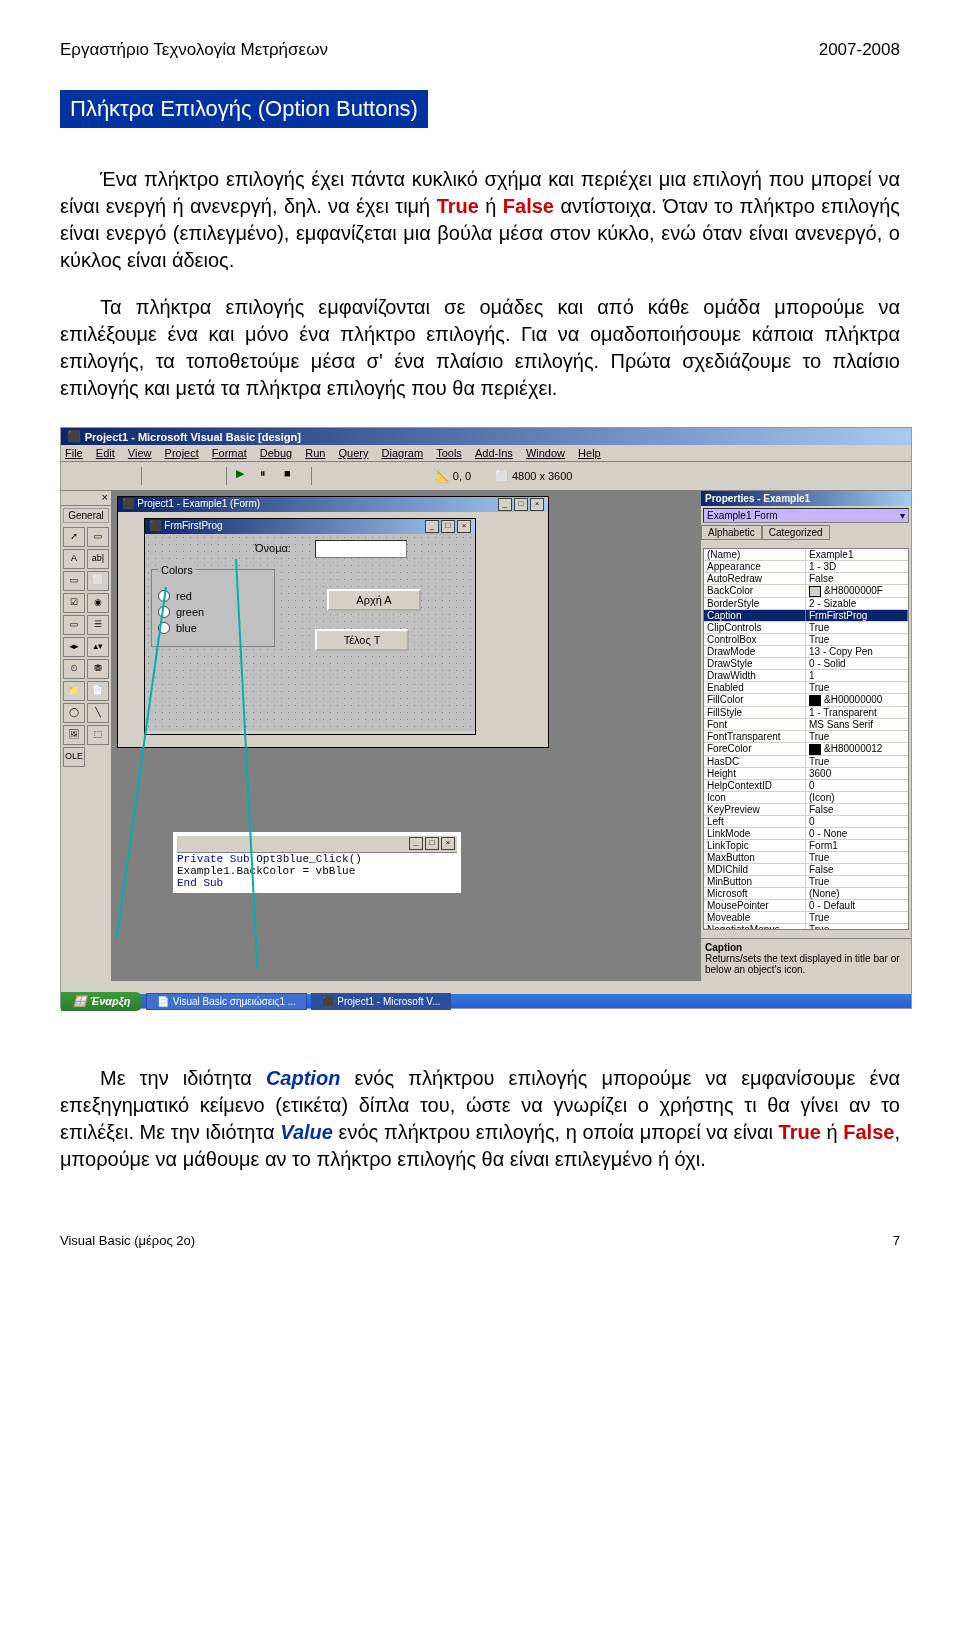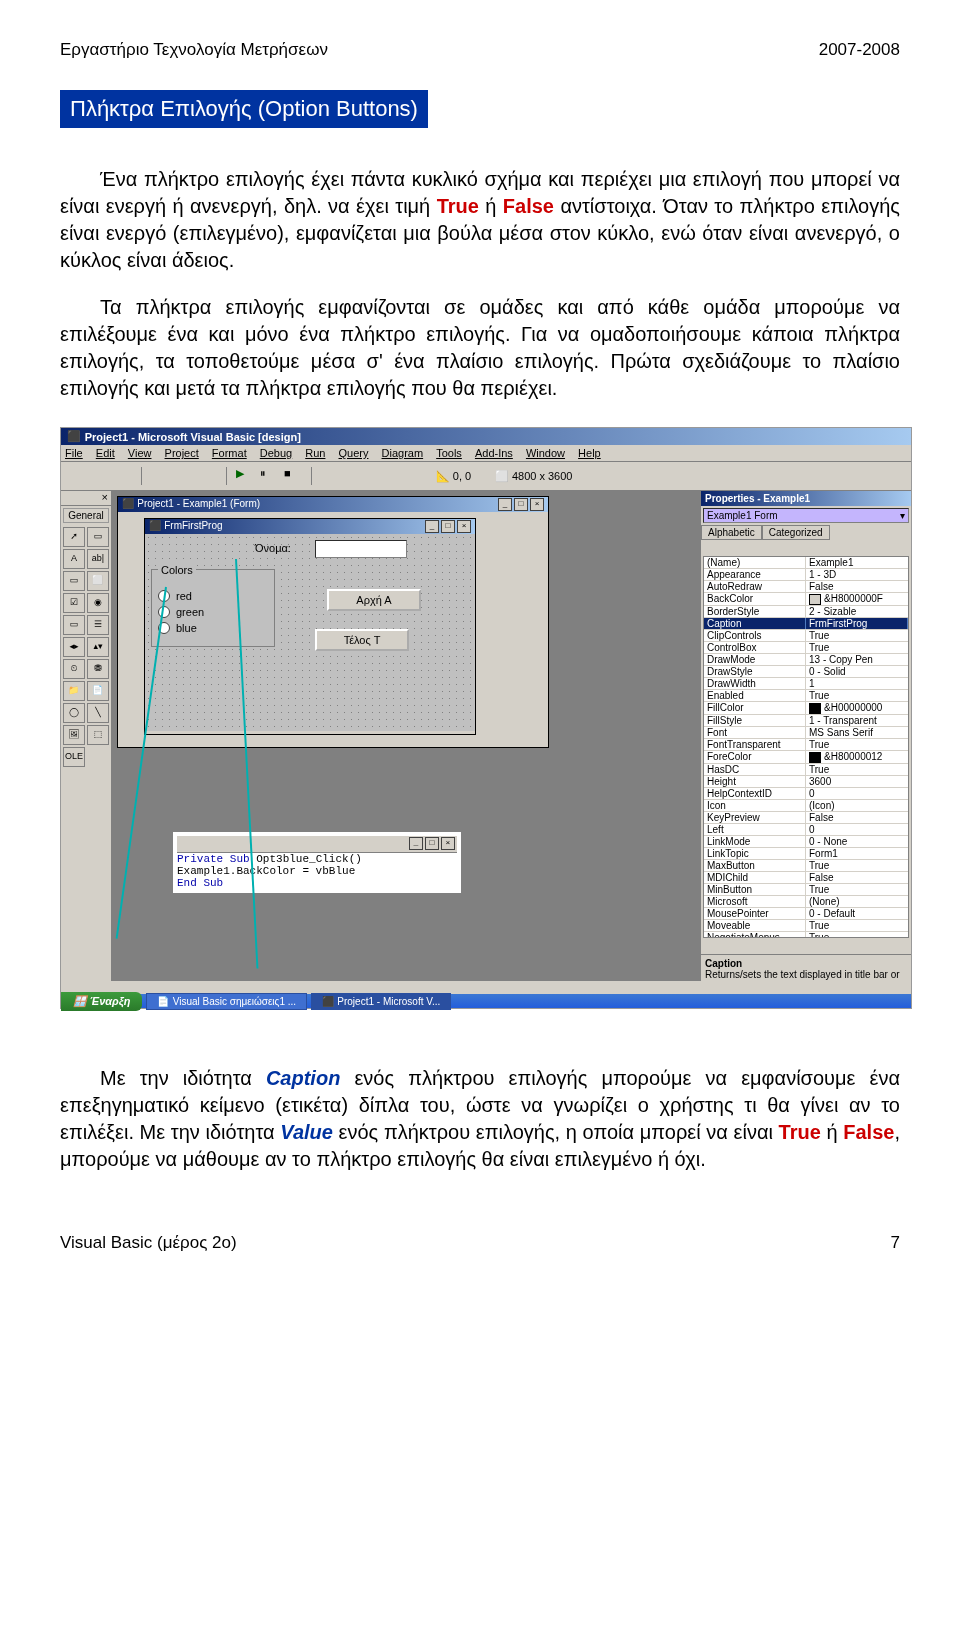--- a/index.html
+++ b/index.html
@@ -199,21 +199,21 @@
     display:flex;justify-content:space-between;
   }
   .props-tabs { display:flex; font-size:10px;}
   .props-tabs span {
     border:1px solid #808080;
     background:#d4d0c8;padding:1px 6px;
   }
   .props-grid {
     background:#fff;
     border:1px solid #808080;
-    margin:16px 2px;
+    margin:8px 2px;
     max-height:380px;
     overflow:hidden;
   }
   .prow { display:flex; font-size:10px; border-bottom:1px solid #d4d0c8;}
   .prow .pk { width:95px; padding:0 3px; border-right:1px solid #d4d0c8;}
   .prow .pv { flex:1; padding:0 3px;}
   .prow.caption { background:#0a246a; color:#fff;}
   .prow.caption .pk, .prow.caption .pv { border-right:1px solid #507bc0;}
   .swatch { display:inline-block;width:10px;height:9px;border:1px solid #000;vertical-align:middle;margin-right:3px;}
   .props-desc {
@@ -254,21 +254,21 @@
     position:absolute;
     top:132px; left:175px;
     width:2px; height:410px;
     background:#00b0b0;
     transform: rotate(-3deg);
     transform-origin: top;
     z-index:50;
   }
   .footer-row {
     display:flex;justify-content:space-between;
-    font-size:17px;margin-top:60px;
+    font-size:13px;margin-top:60px;
     font-family: Verdana, Arial, sans-serif;
   }
   .para-gap { height: 18px; }
   .screenshot-wrap { position:relative; }
 </style>
 </head>
 <body>
 
 <div class="page">
   <div class="header-row">

